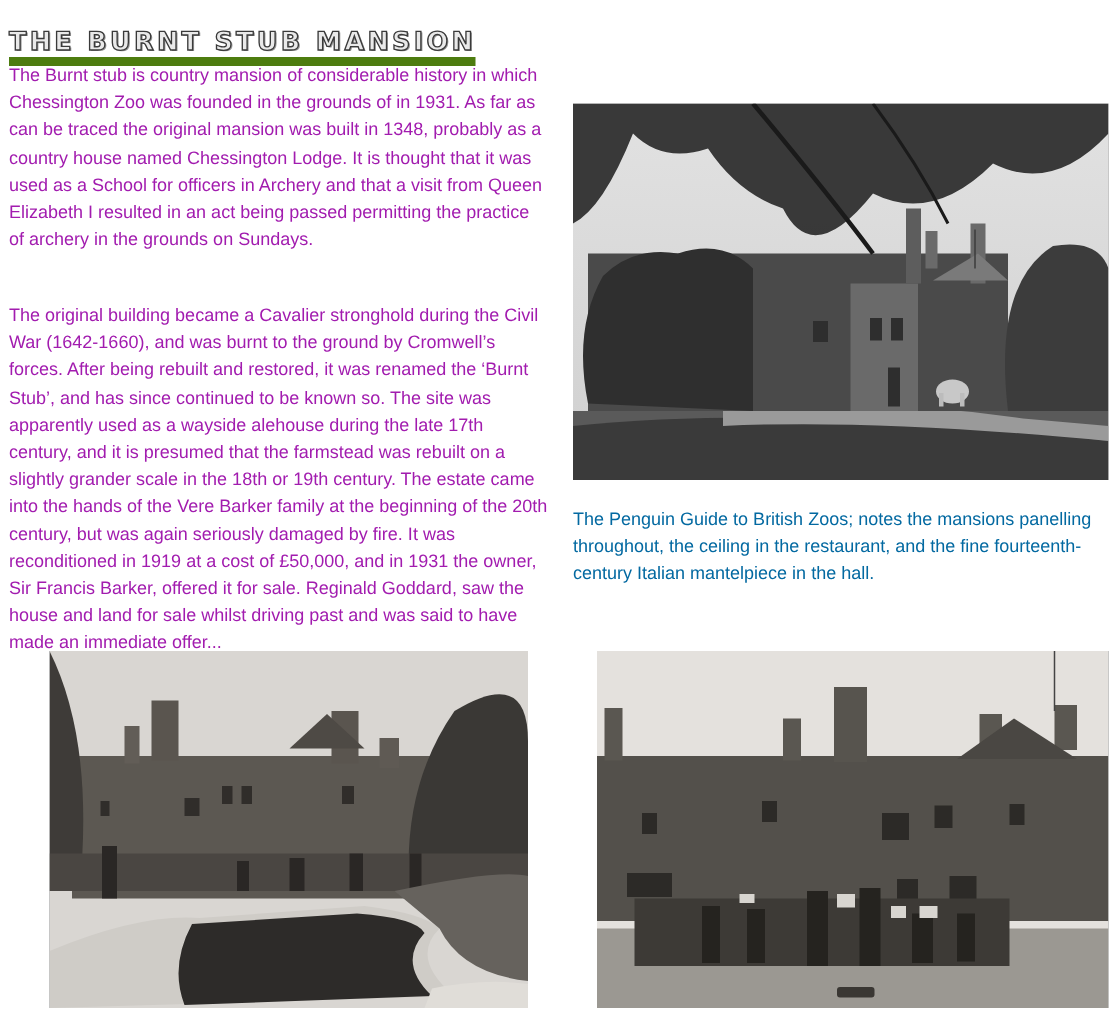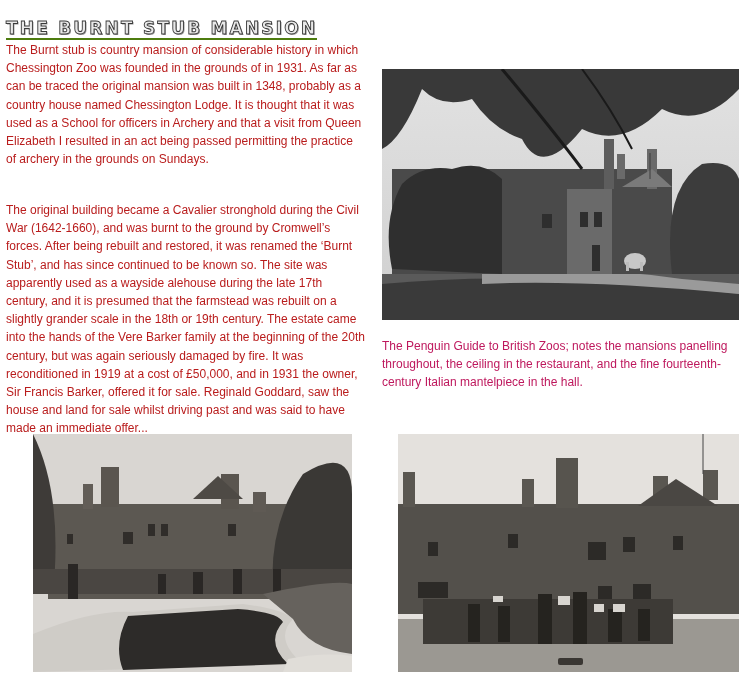--- a/index.html
+++ b/index.html
@@ -6,33 +6,33 @@
     body {
       width: 742px; height: 680px; position: relative; overflow: hidden;
       font-family: "Liberation Sans", sans-serif; color: #2b2b2b;
     }
     .title {
       position: absolute; left: 6px; top: 8px;
       font-family: "DejaVu Sans", sans-serif; font-size: 17px; font-weight: bold;
       letter-spacing: 2.2px; color: #e9e9e9;
       -webkit-text-stroke: 0.9px #3a3a3a;
       text-shadow: 1px 1px 0 #9a9a9a;
-      border-bottom: 2px solid #4d7c0f;
+      border-bottom: 6px solid #4d7c0f;
       line-height: 18px; padding-bottom: 1px;
     }
     .para {
       position: absolute; left: 6px; width: 360px;
-      font-size: 12px; line-height: 18.2px; color: #b91c1c;
+      font-size: 12px; line-height: 18.2px; color: #a21caf;
       margin: 0;
     }
     .para1 { top: 41px; }
     .para2 { top: 201px; }
     .caption {
       position: absolute; left: 382px; top: 337px; width: 358px;
-      font-size: 12px; line-height: 18.2px; color: #be185d; margin: 0;
+      font-size: 12px; line-height: 18.2px; color: #0369a1; margin: 0;
     }
     .photo { position: absolute; overflow: hidden; background: #8a8a8a; }
     .photo svg { display: block; width: 100%; height: 100%; }
     .photo-top { left: 382px; top: 69px; width: 357px; height: 251px; }
     .photo-bl { left: 33px; top: 434px; width: 319px; height: 238px; }
     .photo-br { left: 398px; top: 434px; width: 341px; height: 238px; }
   </style>
 </head>
 <body>
 

